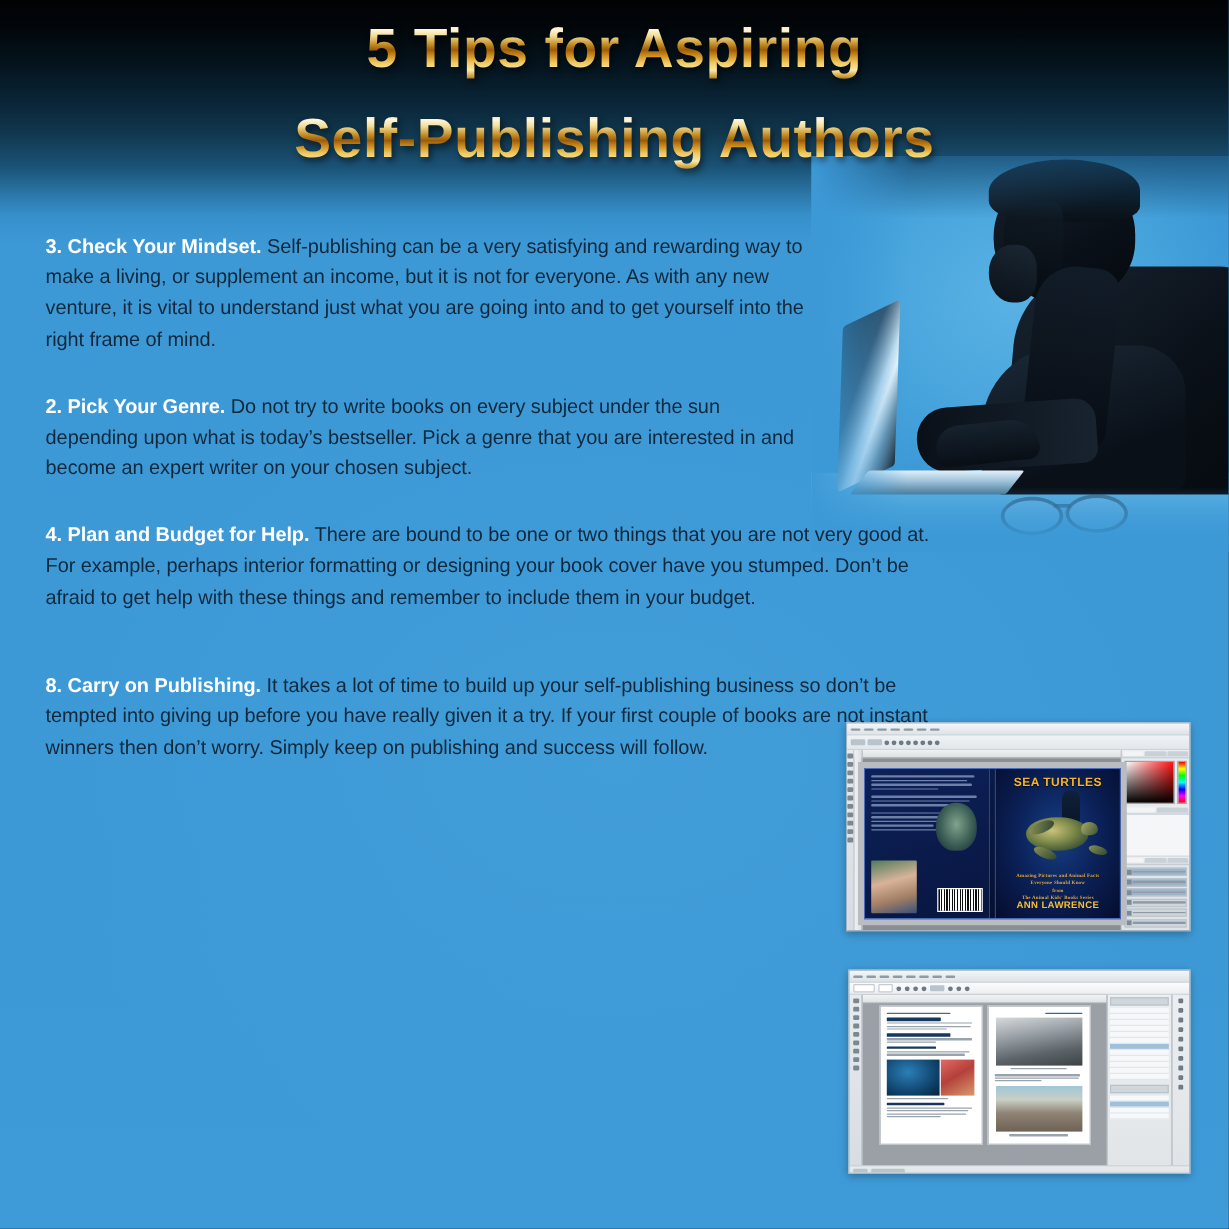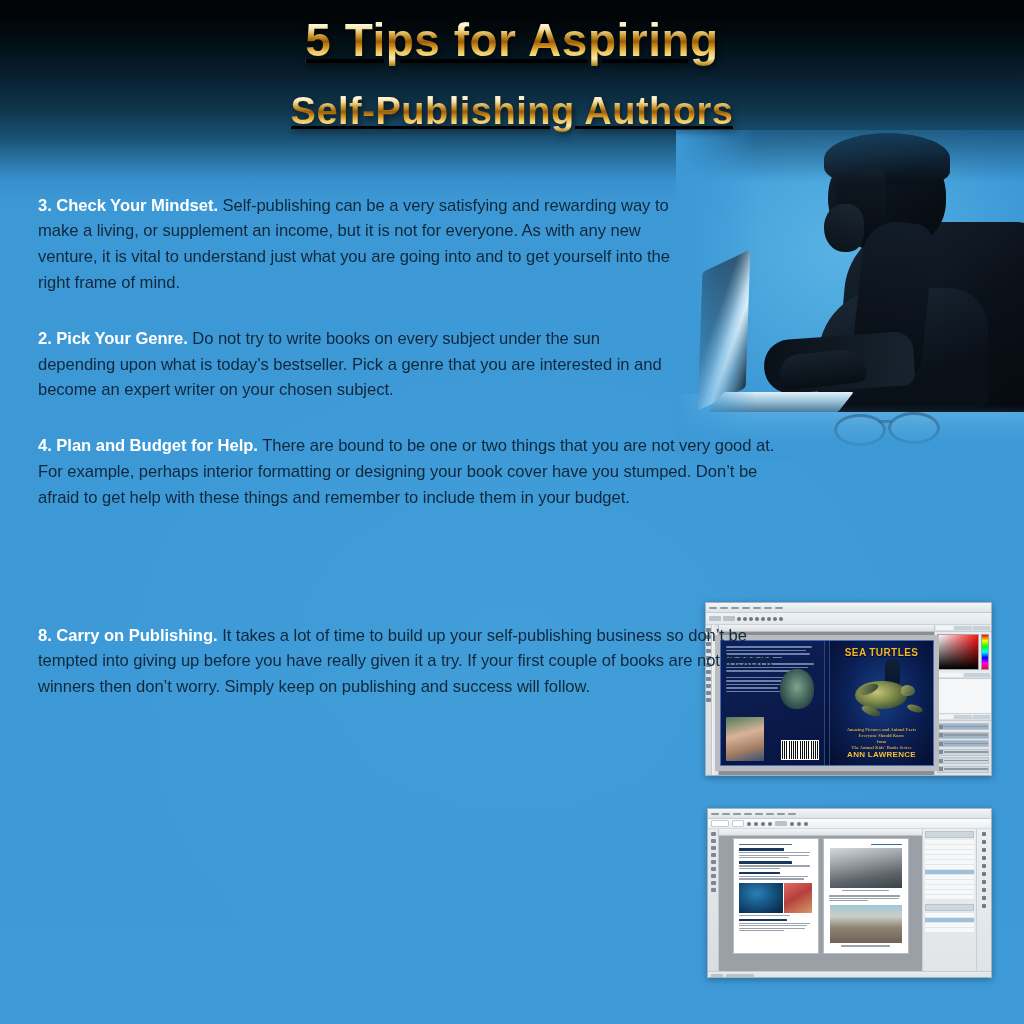--- a/index.html
+++ b/index.html
@@ -43,21 +43,20 @@
   }
 
   
   #title-block {
     position: absolute;
     left: 0;
     top: 14px;
     width: 1024px;
     text-align: center;
     z-index: 6;
-    text-decoration: underline;
   }
   .title-line {
     font-weight: bold;
     letter-spacing: 0.5px;
     line-height: 1.16;
     background-image: linear-gradient(to bottom,
         #8a6a22 0%,
         #e8cf86 8%,
         #fff7dd 20%,
         #f3dd98 30%,
@@ -69,21 +68,21 @@
         #cb9a33 94%,
         #8d6415 100%);
     -webkit-background-clip: text;
     background-clip: text;
     color: transparent;
     -webkit-text-fill-color: transparent;
     filter: drop-shadow(2px 3px 3px rgba(0,0,0,0.55));
     white-space: nowrap;
   }
   #title-line-1 { font-size: 46px; }
-  #title-line-2 { font-size: 38px; margin-top: 22px; }
+  #title-line-2 { font-size: 46px; margin-top: 22px; }
 
   
   #hero-photo {
     position: absolute;
     left: 676px;
     top: 130px;
     width: 348px;
     height: 330px;
     z-index: 2;
     overflow: hidden;
@@ -226,21 +225,21 @@
     text-align: left;
   }
   .tip-heading {
     font-weight: bold;
     color: #ffffff;
   }
   .tip-body { color: #10283c; }
   #tip-1 { width: 640px; margin-bottom: 30px; }
   #tip-2 { width: 640px; margin-bottom: 30px; }
   #tip-3 { width: 740px; margin-bottom: 30px; }
-  #tip-4 { width: 752px; margin-bottom: 112px; }
+  #tip-4 { width: 752px; margin-bottom: 48px; }
   #tip-5 { width: 770px; }
 
   
   #footer-brand {
     position: absolute;
     left: 40px;
     top: 977px;
     font-size: 25px;
     font-weight: bold;
     color: rgba(255,255,255,0.78);

